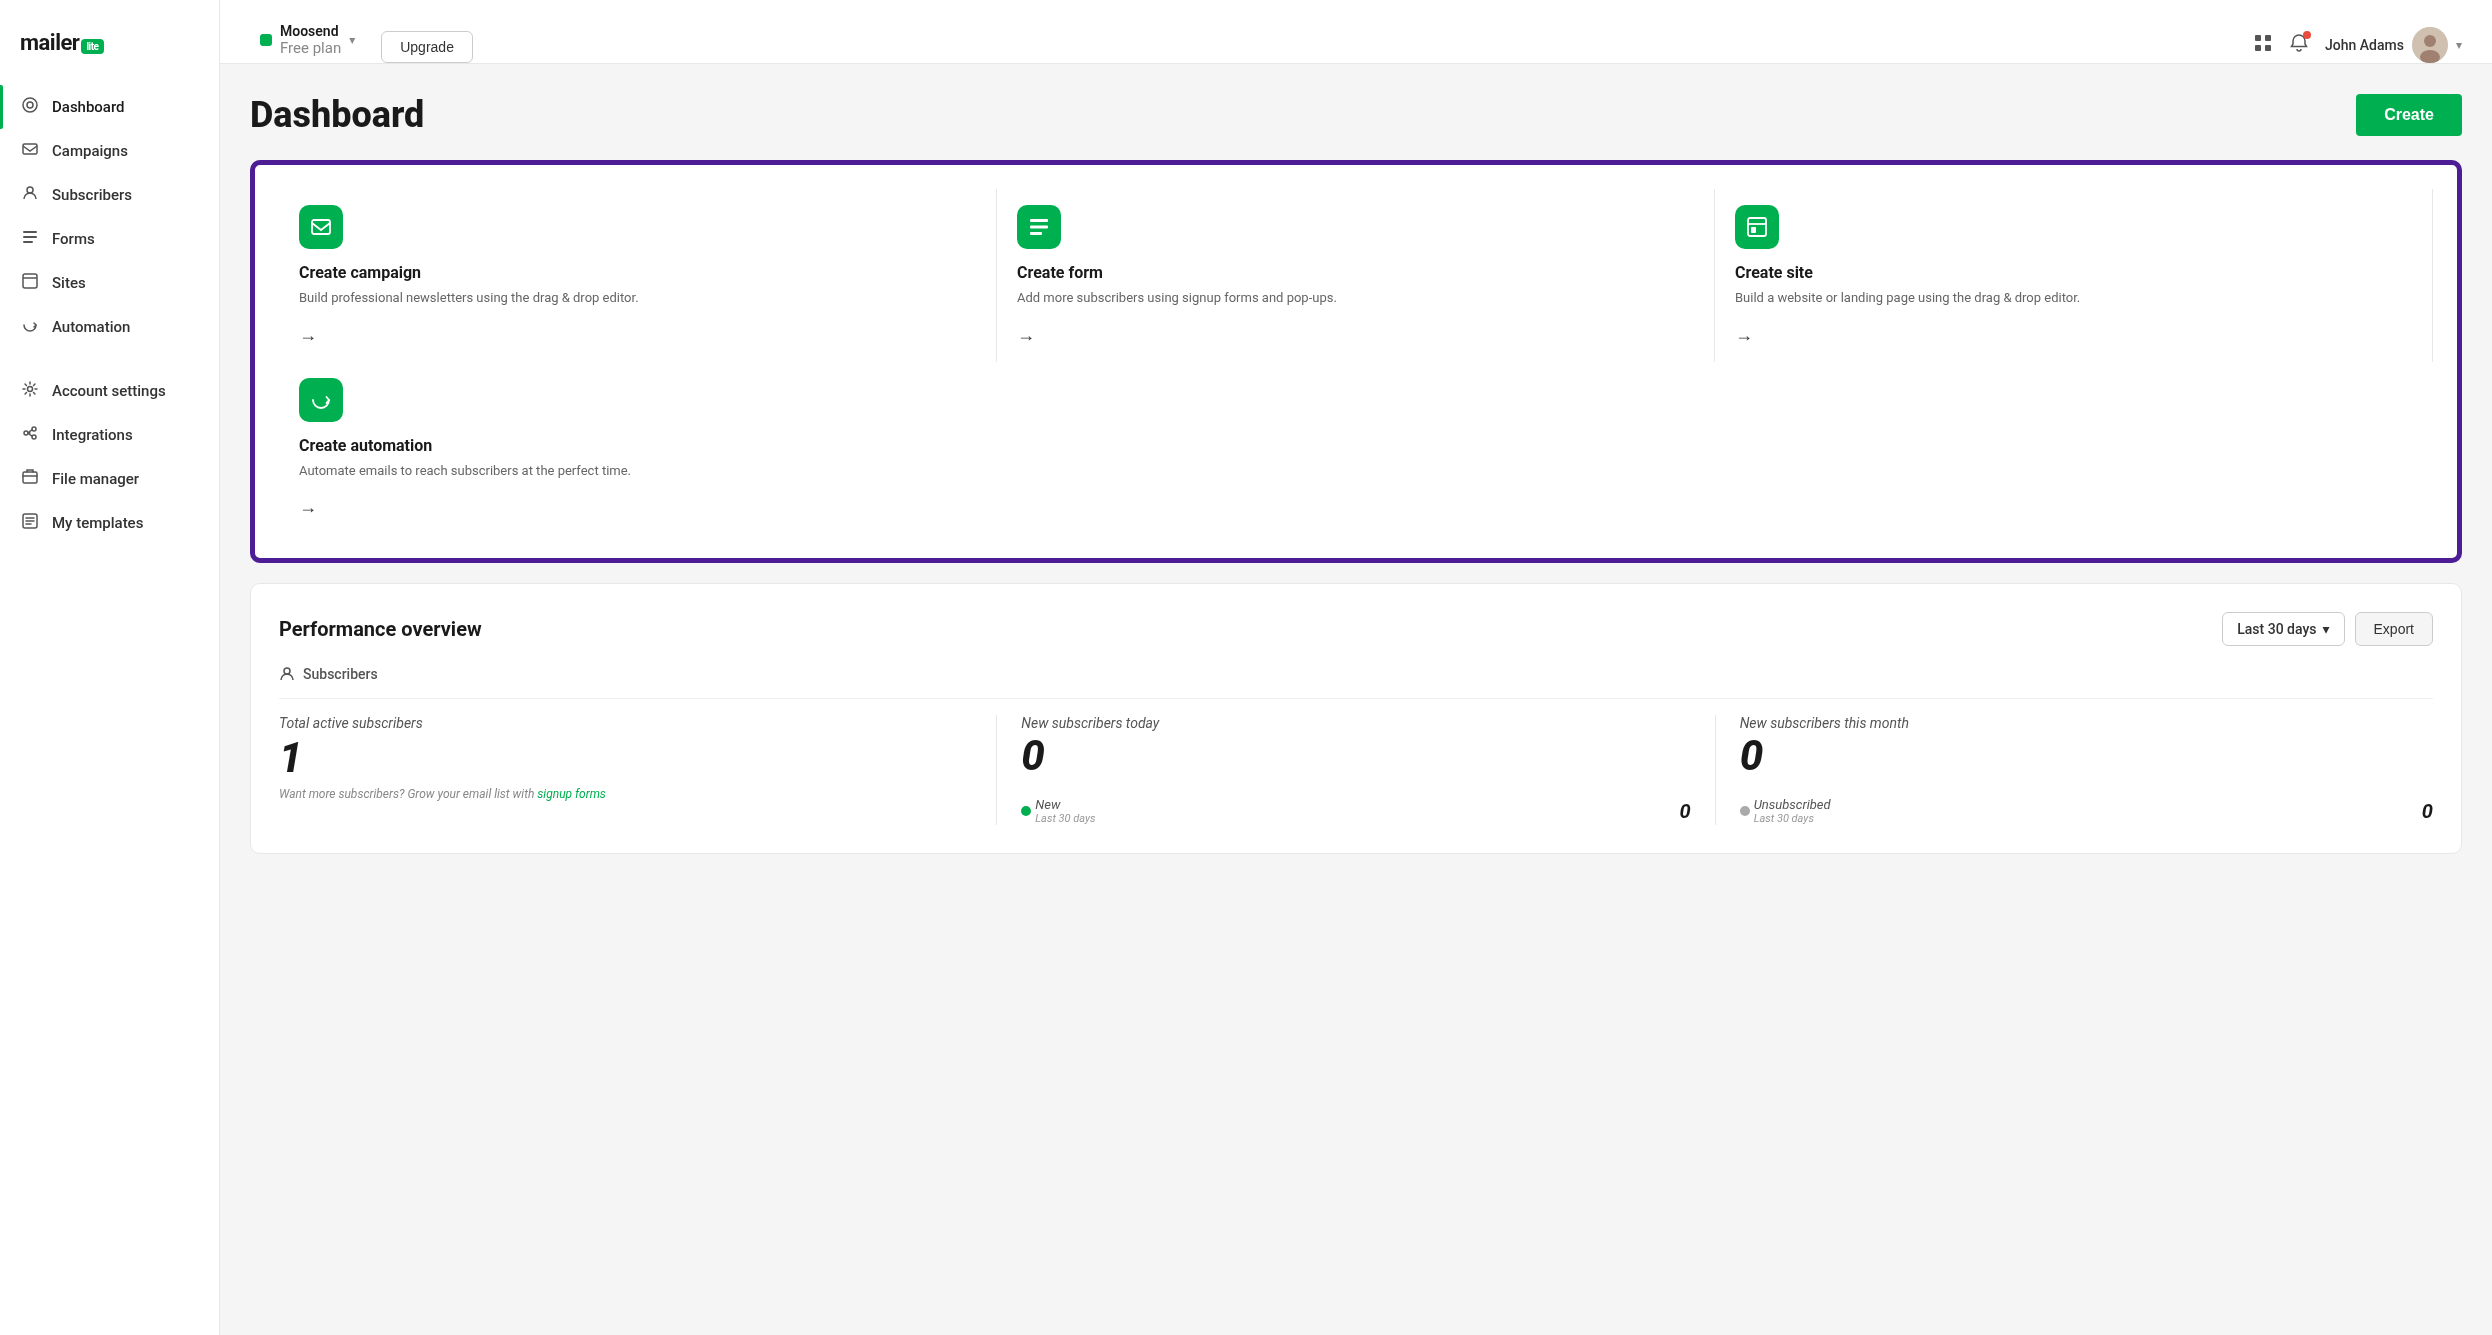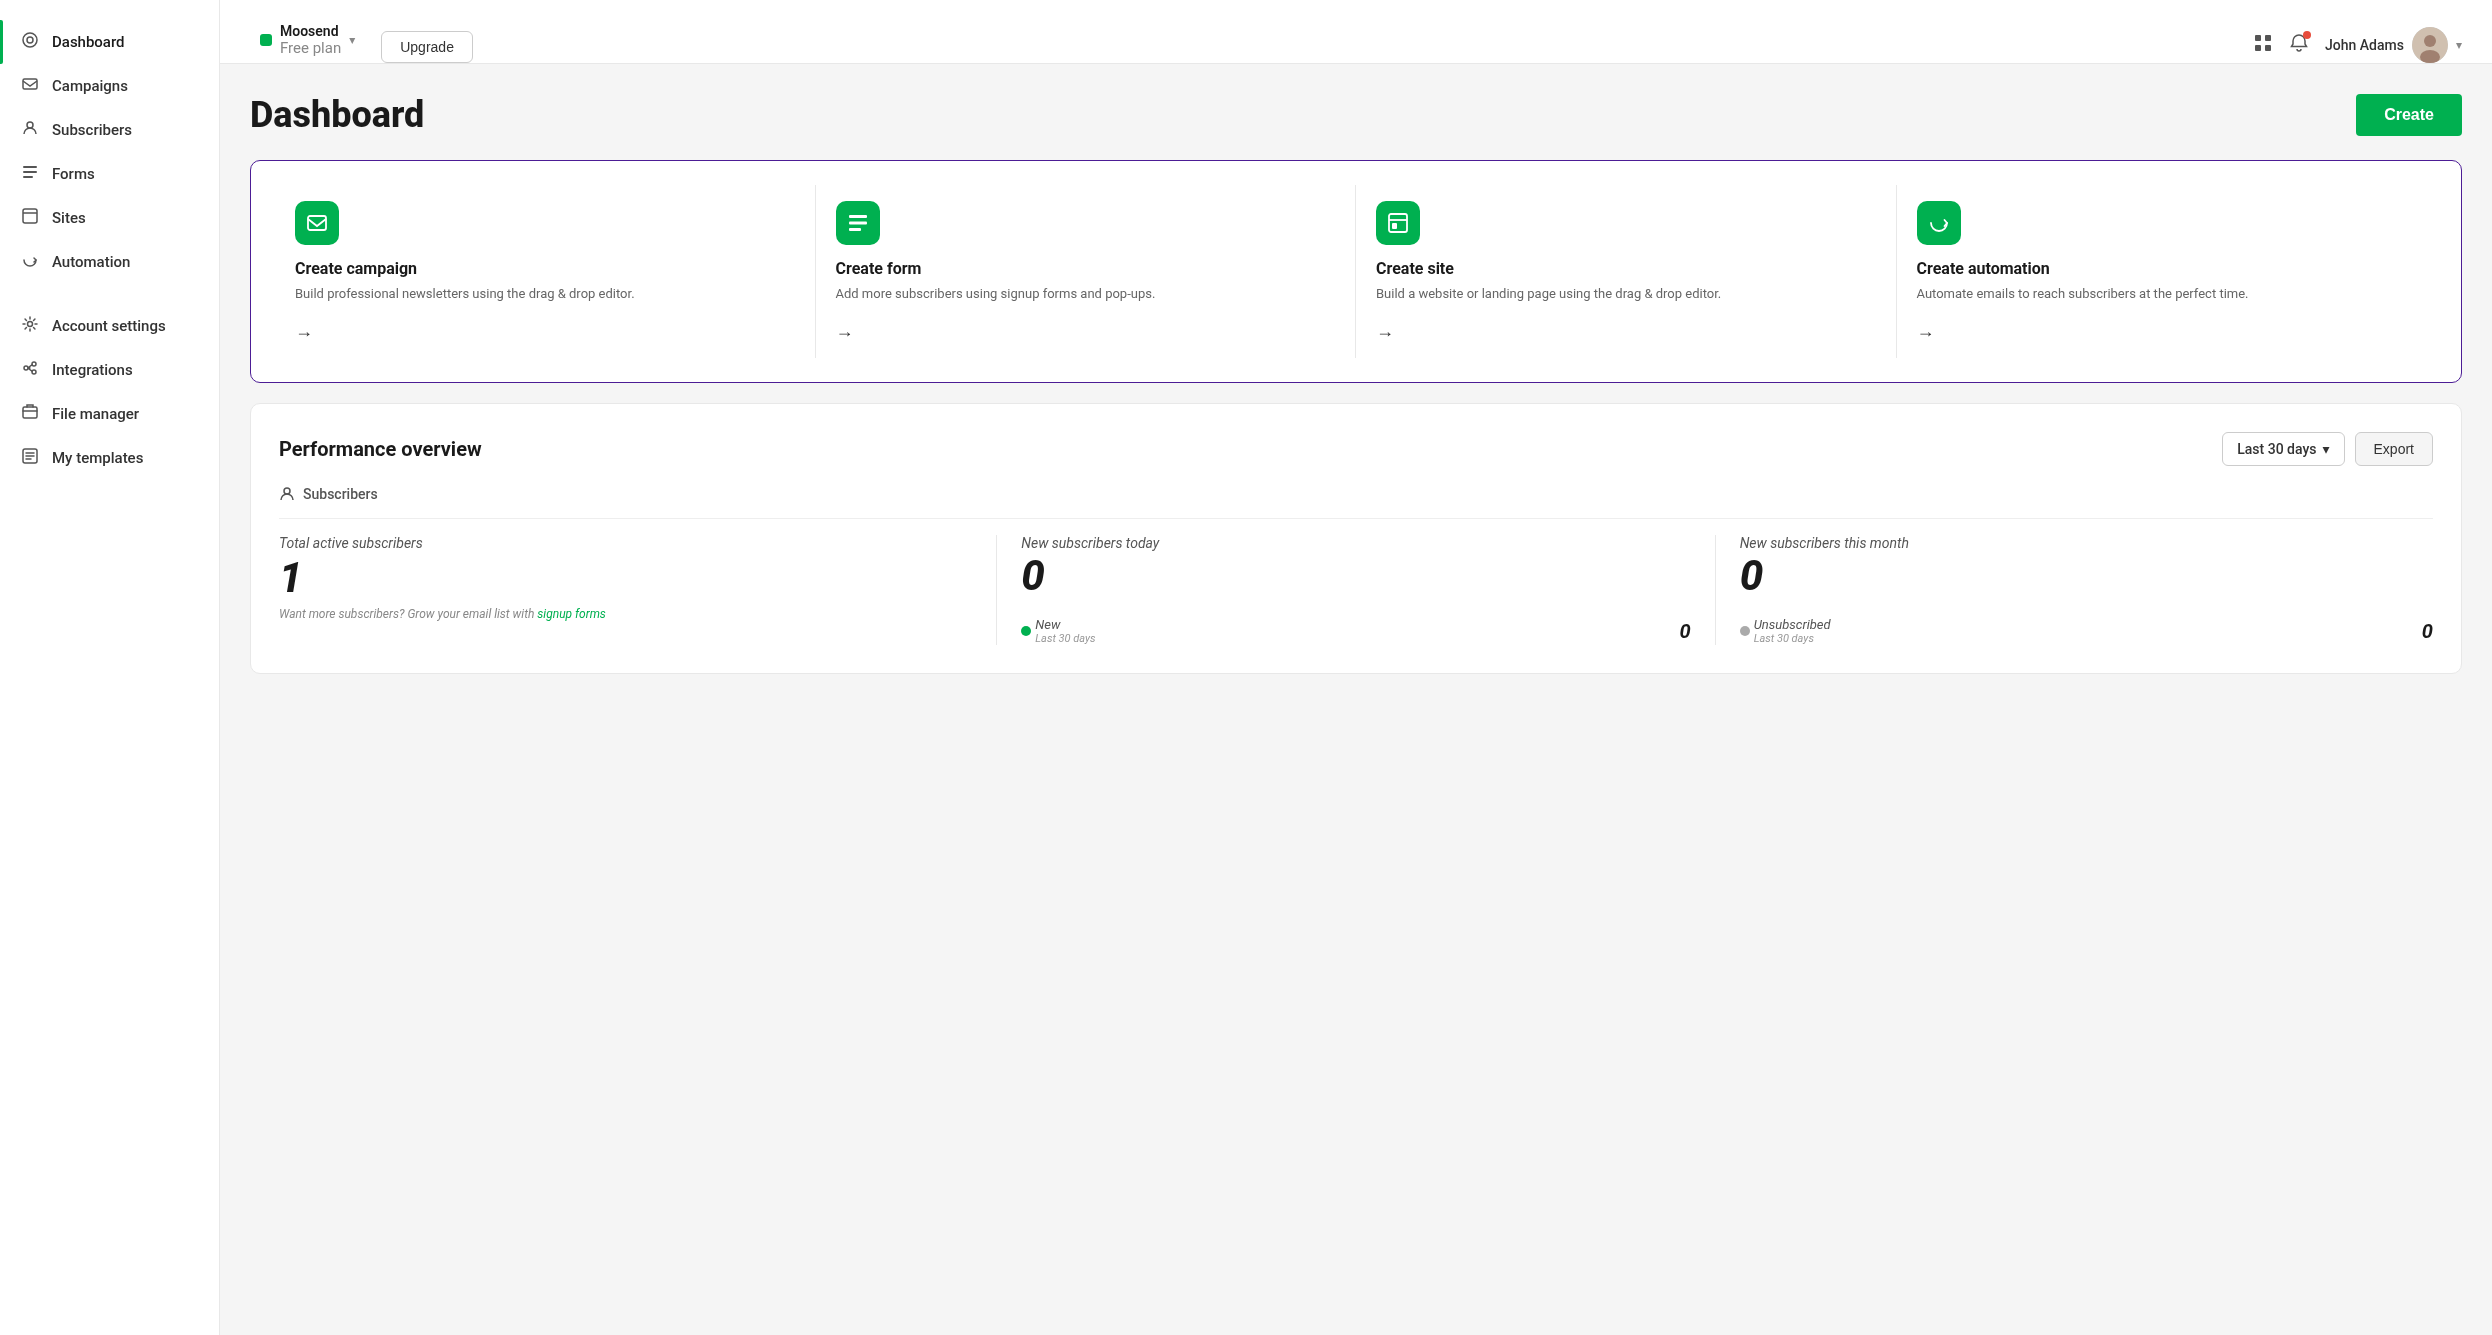--- a/index.html
+++ b/index.html
@@ -174,24 +174,24 @@
       font-weight: 600;
       cursor: pointer;
     }
 
     
     .quick-actions {
       background: #fff;
       border-radius: 10px;
       padding: 24px;
       display: grid;
-      grid-template-columns: repeat(4, 1fr);
+      grid-template-columns: repeat(3, 1fr);
       gap: 0;
       margin-bottom: 20px;
-      border: 1px solid #4c1d95;
+      border: 5px solid #4c1d95;
     }
     .quick-action-item {
       padding: 16px 20px;
       cursor: pointer;
       border-right: 1px solid #e8e8e8;
     }
     .quick-action-item:last-child { border-right: none; }
     .qa-icon-wrap {
       width: 44px;
       height: 44px;
@@ -360,20 +360,25 @@
       font-size: 42px;
       font-weight: 800;
       color: #1a1a1a;
       line-height: 1;
     }
   </style>
 </head>
 <body>
 
 <nav class="sidebar">
+  <div class="sidebar-logo">
+    <span class="logo-text">
+      <span>mailer</span><span class="logo-badge">lite</span>
+    </span>
+  </div>
 
   <div class="nav-item active">
     <span class="nav-icon">
       <svg width="16" height="16" viewBox="0 0 16 16" fill="none">
           <circle cx="8" cy="8" r="3" stroke="#555" stroke-width="1.5"></circle>
           <circle cx="8" cy="8" r="7" stroke="#555" stroke-width="1.5"></circle>
         </svg>
     </span>
     <span>Dashboard</span>
   </div>

